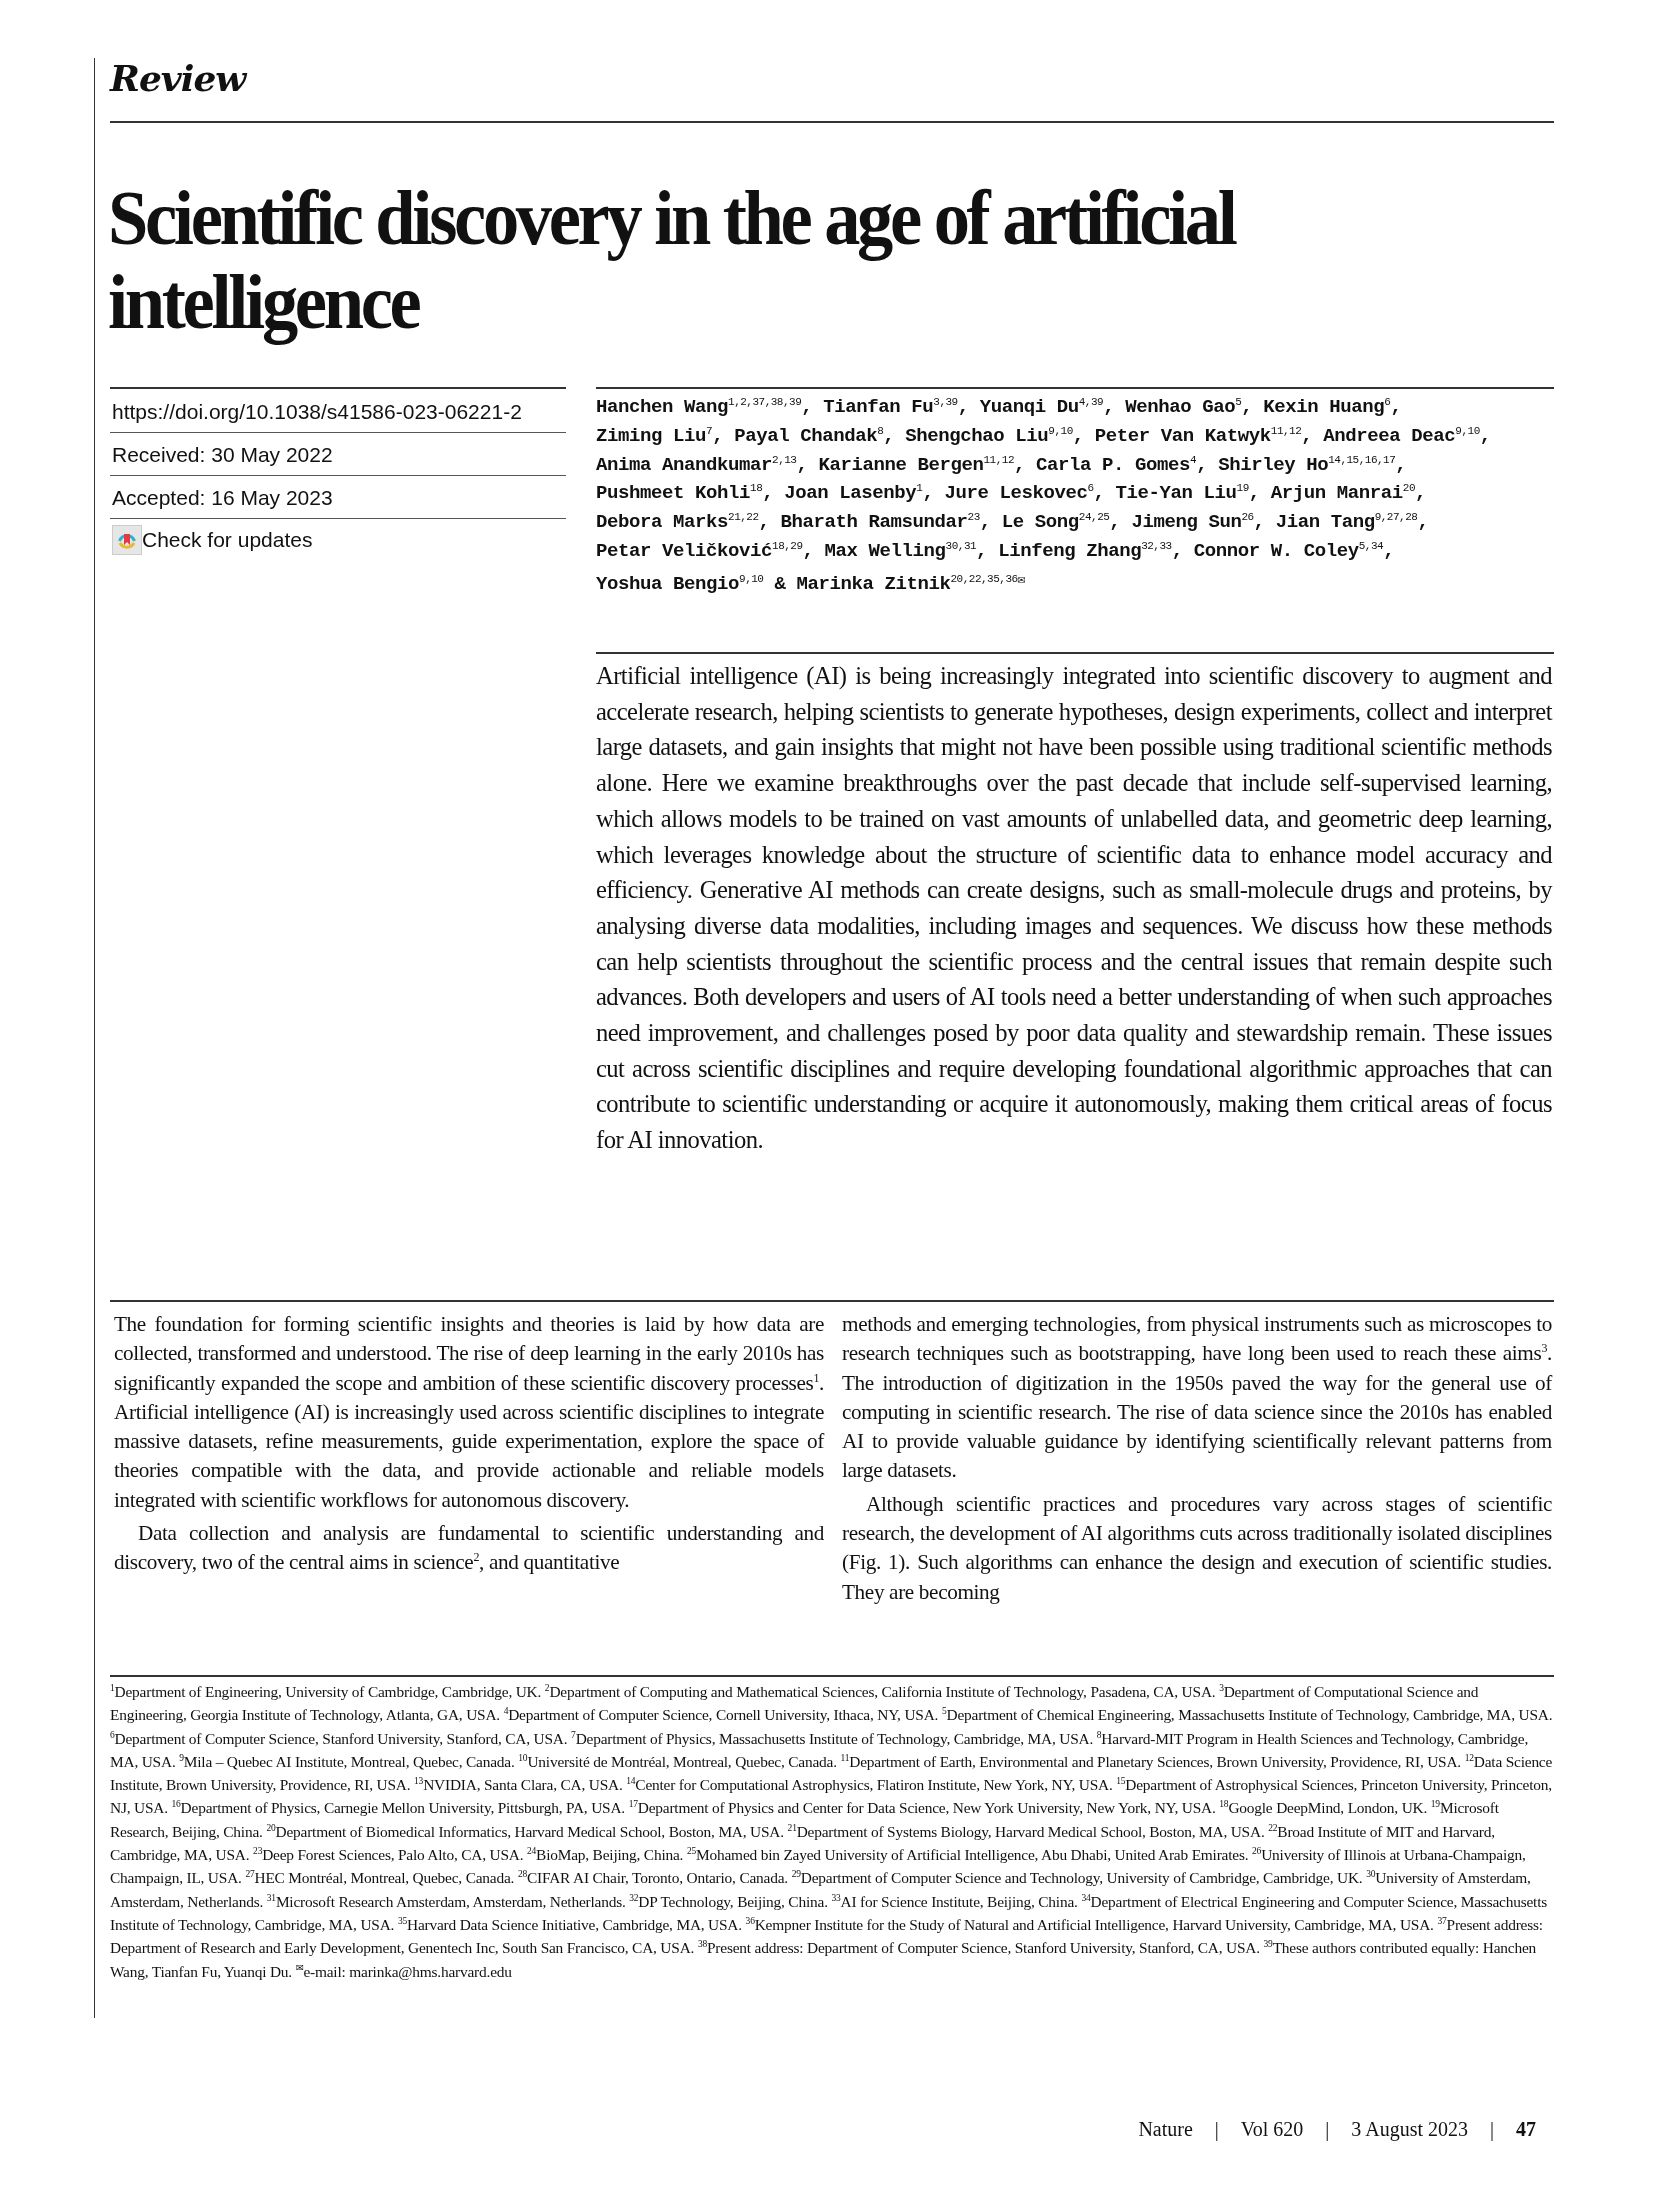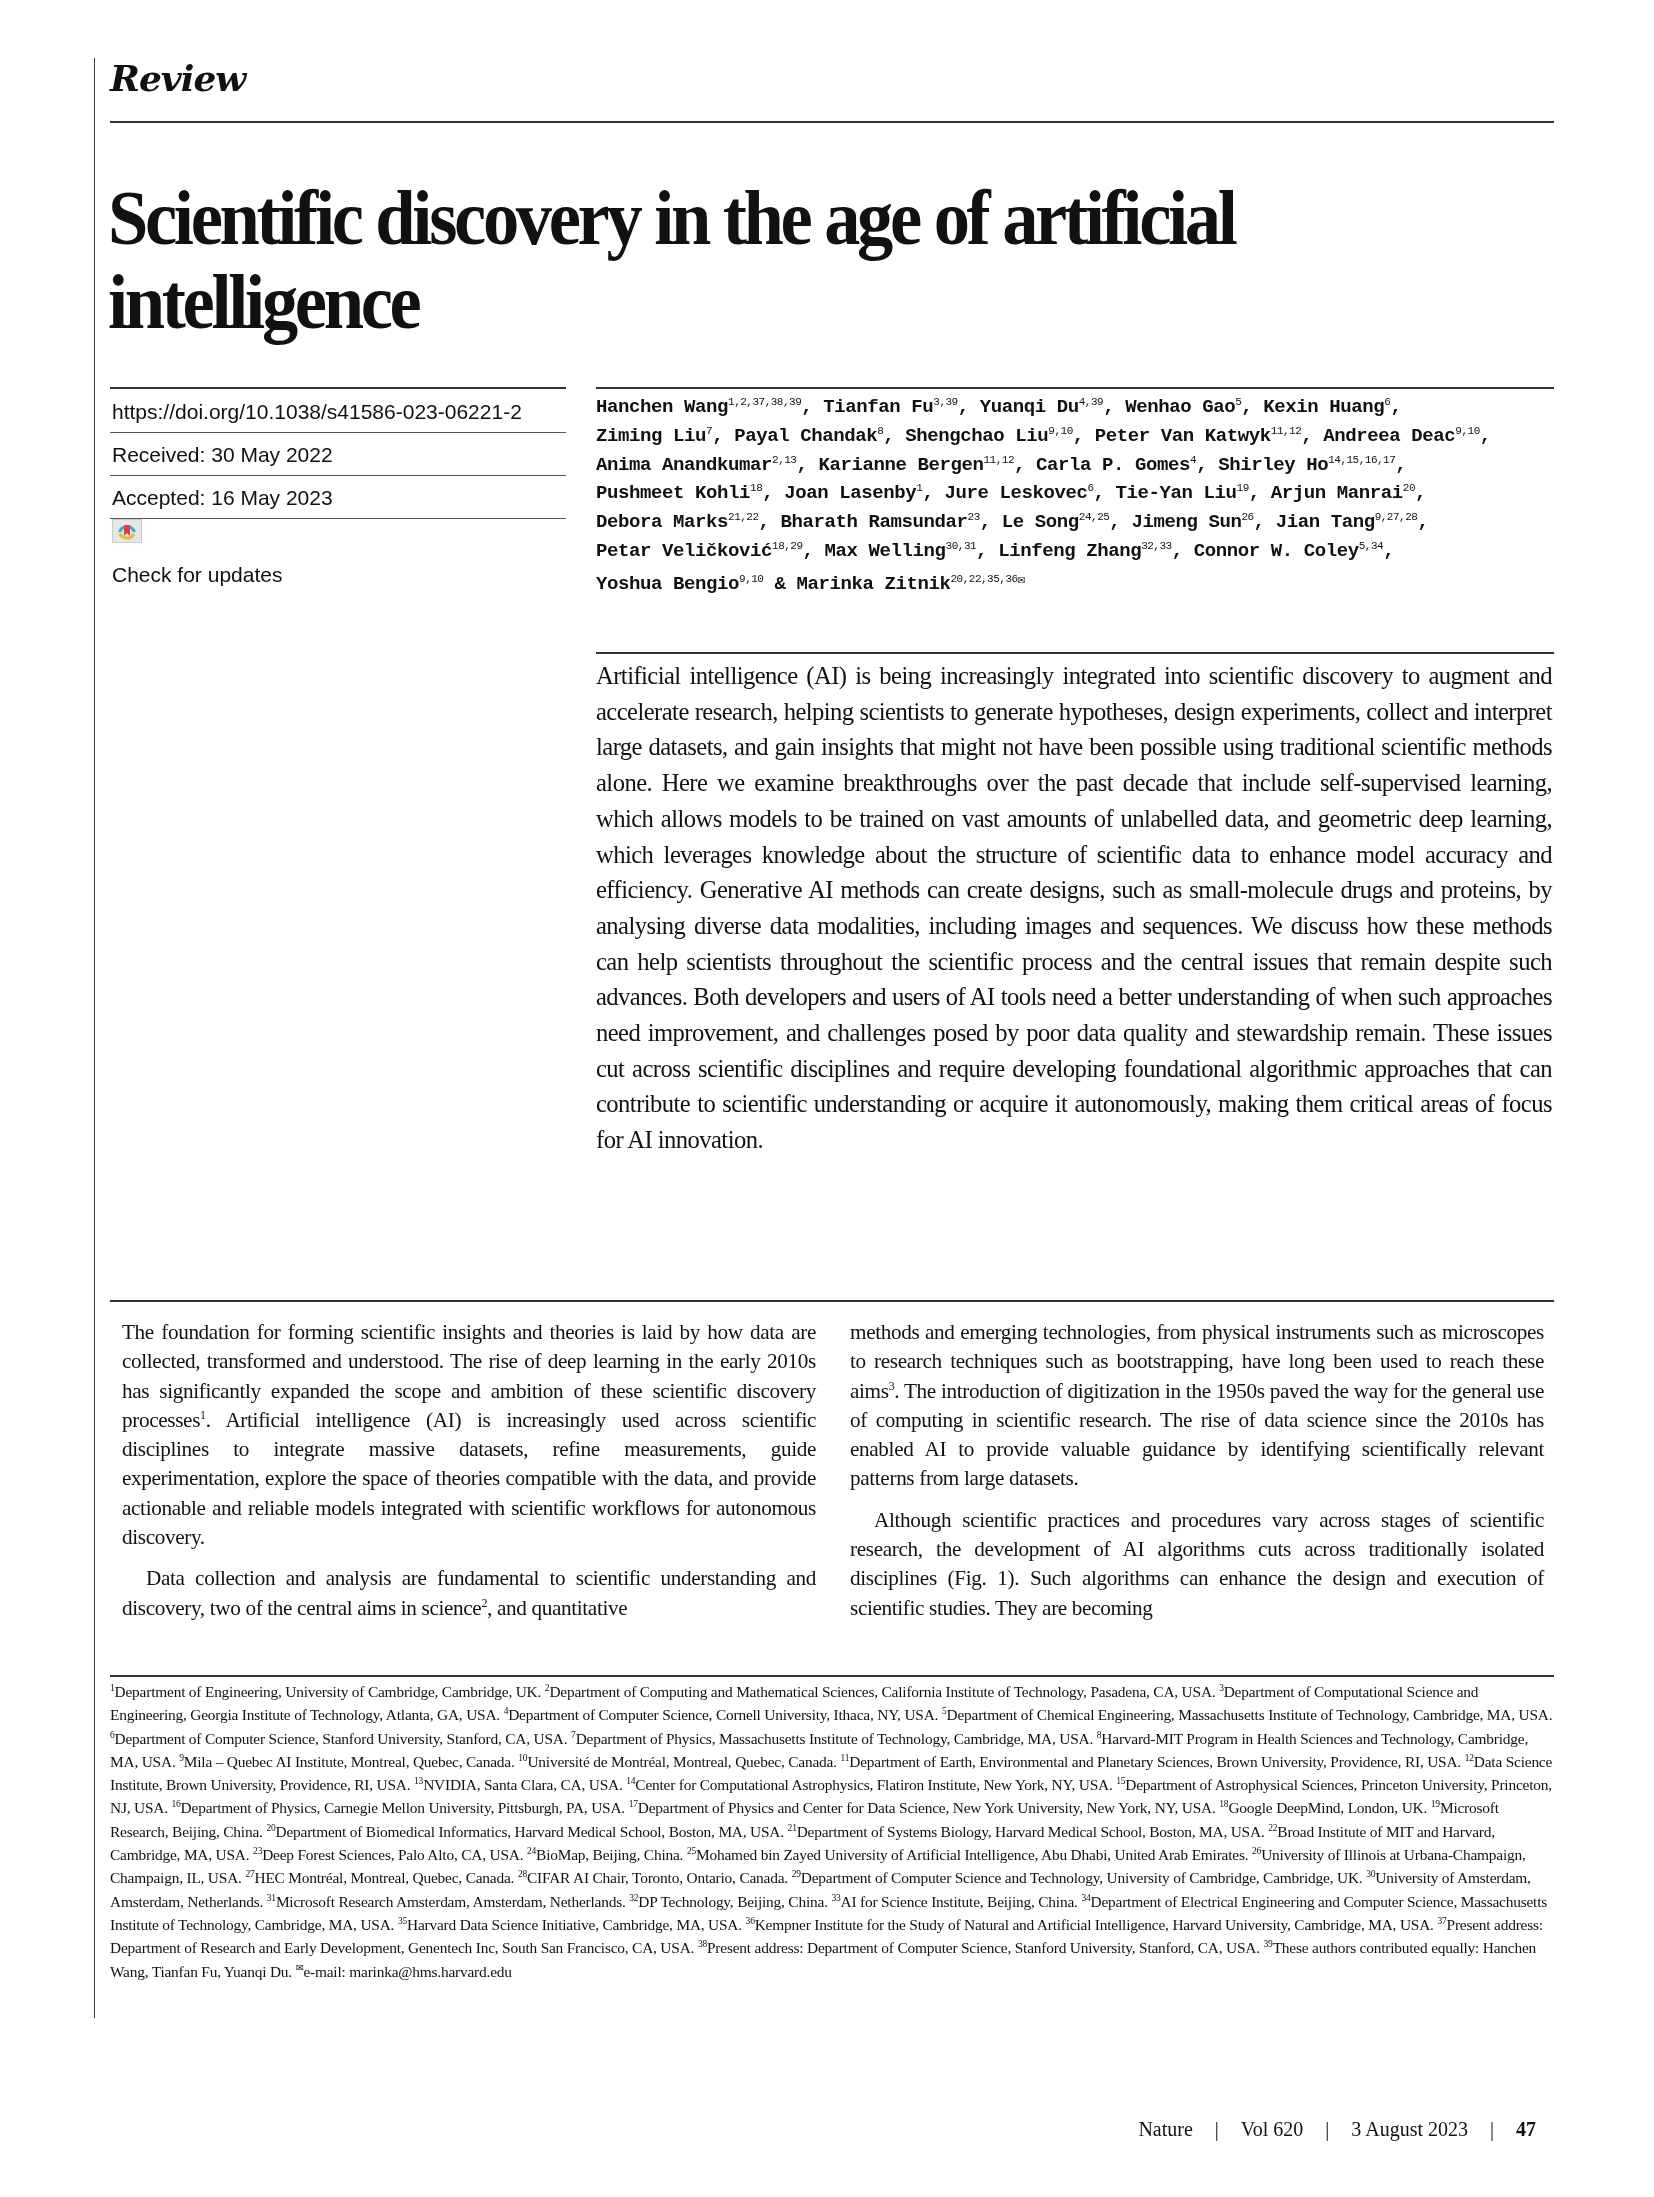--- a/index.html
+++ b/index.html
@@ -3,27 +3,27 @@
 <meta charset="utf-8">
 <style>
   html, body { margin: 0; padding: 0; background: #ffffff; }
   body { width: 1654px; height: 2197px; position: relative; overflow: hidden; color: #111; }
   .vrule { position: absolute; left: 94px; top: 58px; width: 1px; height: 1960px; background: #333; }
   .section-label { position: absolute; left: 110px; top: 60px; font-family: "DejaVu Serif", serif; font-weight: bold; font-size: 36px; letter-spacing: -1px; line-height: 1; font-style: italic; }
   .hrule { position: absolute; height: 2px; background: #333; }
   .title { position: absolute; left: 108px; top: 124px; width: 1420px; font-family: "Liberation Serif", serif; font-weight: bold; font-size: 78px; line-height: 84px; letter-spacing: -3.6px; transform: scaleX(0.93); transform-origin: left top; }
   .meta { position: absolute; left: 110px; top: 390px; width: 456px; font-family: "Liberation Sans", sans-serif; font-size: 21px; }
   .meta-row { height: 42px; line-height: 44px; border-bottom: 1.5px solid #555; padding-left: 2px; white-space: nowrap; }
-  .meta-row.last { border-bottom: none; display: flex; gap: 10px; flex-direction: column; }
+  .meta-row.last { border-bottom: none; display: flex; align-items: center; gap: 0; }
   .cfu-icon { width: 28px; height: 28px; background: #e6e6e6; border: 1px solid #ccc; display: inline-flex; align-items: center; justify-content: center; }
   .authors { position: absolute; left: 596px; top: 393px; width: 950px; font-family: Liberation Mono, monospace; font-weight: bold; font-size: 19px; line-height: 28.8px; letter-spacing: -0.4px; }
   .authors sup { font-size: 11px; font-weight: normal; line-height: 0; vertical-align: 7px; letter-spacing: -0.5px; }
   .abstract { position: absolute; left: 596px; top: 658px; width: 956px; font-family: "Liberation Serif", serif; font-size: 24.6px; line-height: 35.7px; letter-spacing: -0.55px; text-align: justify; }
   .body-col { position: absolute; top: 1306px; width: 718px; font-family: "Liberation Serif", serif; font-size: 21.2px; line-height: 29.3px; letter-spacing: -0.35px; text-align: justify; }
-  .body-col p { margin: 12px; }
+  .body-col p { margin: 4px; }
   .body-col p + p { text-indent: 24px; }
   .body-col sup { font-size: 12px; line-height: 0; }
   .affil { position: absolute; left: 110px; top: 1680px; width: 1446px; font-family: Liberation Serif, serif; font-size: 15.4px; line-height: 23.3px; letter-spacing: -0.2px; }
   .affil sup { font-size: 9.5px; line-height: 0; }
   .footer { position: absolute; right: 118px; top: 2118px; font-family: Liberation Serif, serif; font-size: 20px; display: flex; gap: 22px; align-items: center; }
   .footer .sep { color: #111; }
   .footer .page { font-weight: bold; }
 </style>
 </head>
 <body>

